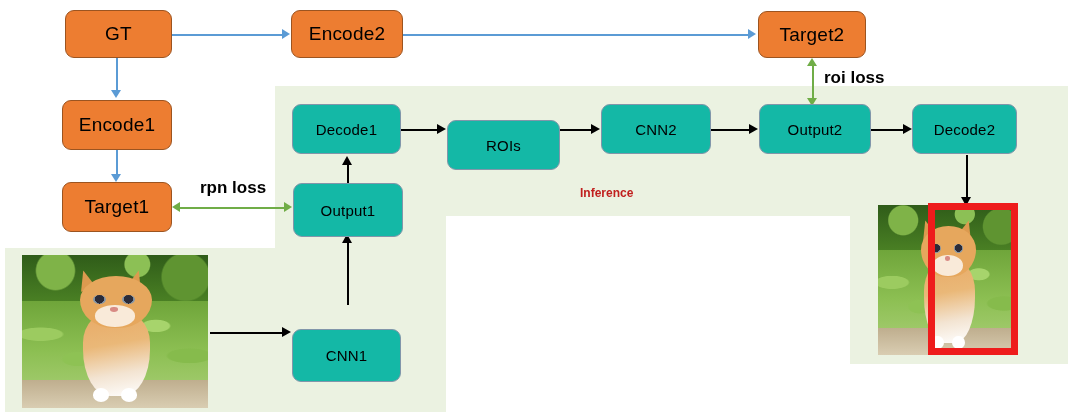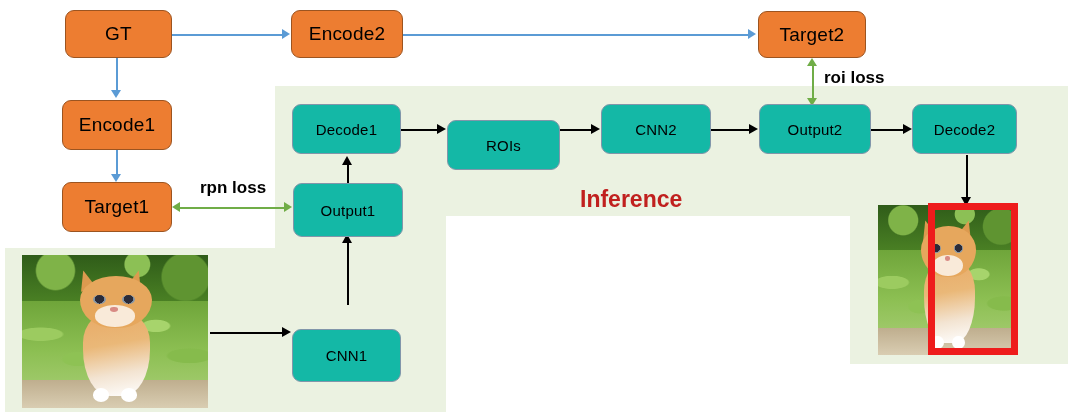--- a/index.html
+++ b/index.html
@@ -34,21 +34,21 @@
   .head.r.black{border-left:9px solid #000000;}
   .head.l.green{border-right:8px solid #70AD47;}
   .head.u.black{border-bottom:9px solid #000000;}
   .head.u.green{border-bottom:8px solid #70AD47;}
   .head.d.blue{border-top:8px solid #5B9BD5;}
   .head.d.black{border-top:9px solid #000000;}
   .head.d.green{border-top:8px solid #70AD47;}
 
   
   .lbl{position:absolute;font-weight:bold;color:#000000;font-size:17px;white-space:nowrap;}
-  .lbl.infer{color:#C0201E;font-size:23px;}
+  .lbl.infer{color:#C0201E;font-size:12px;}
 
   
   .photo{position:absolute;overflow:hidden;background:#3f6e22;}
   .photo .sky{position:absolute;left:0;top:0;right:0;height:34%;
       background:radial-gradient(circle at 18% 30%,#7fb348 0 12%,transparent 13%),
                  radial-gradient(circle at 62% 18%,#8cc055 0 10%,transparent 11%),
                  radial-gradient(circle at 88% 42%,#5f9431 0 14%,transparent 15%),
                  linear-gradient(180deg,#2f5c19,#4d8425);}
   .photo .grass{position:absolute;left:0;top:30%;right:0;bottom:16%;
       background:radial-gradient(ellipse at 10% 40%,#9ccb60 0 9%,transparent 10%),

